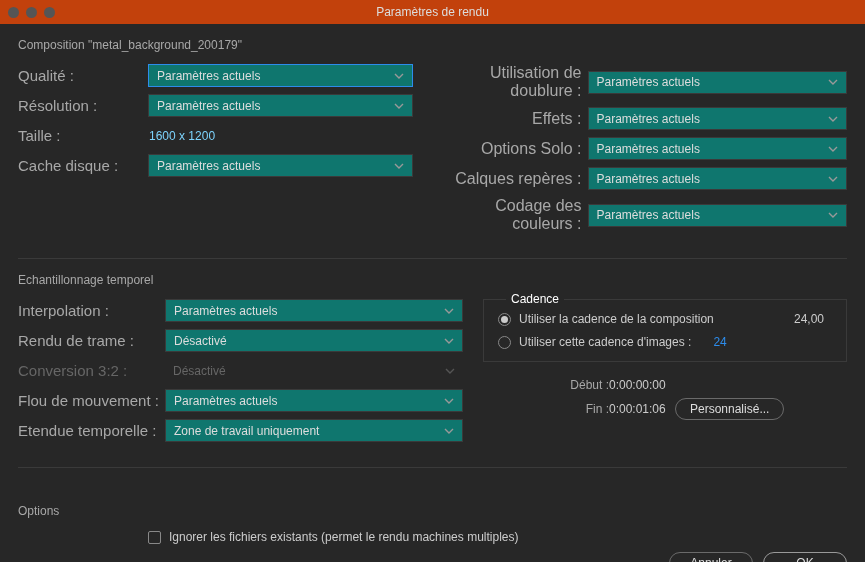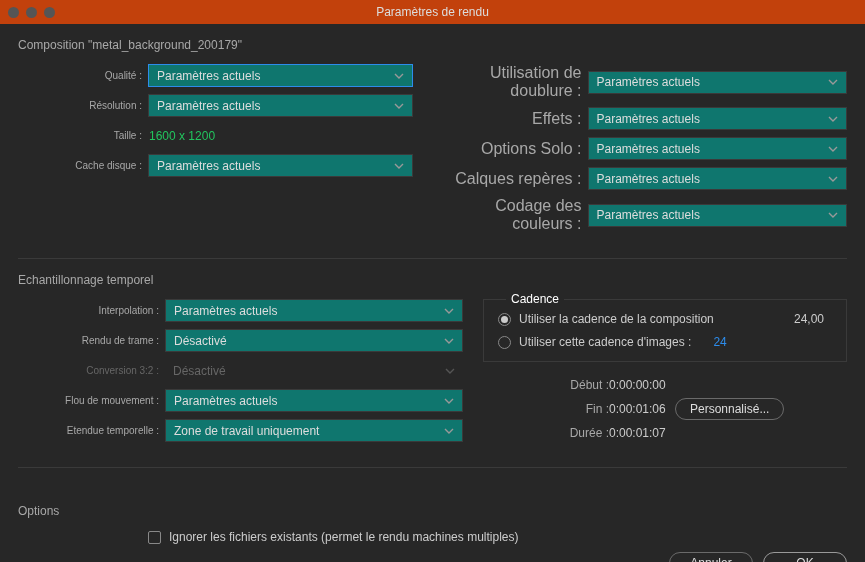--- a/index.html
+++ b/index.html
@@ -5,27 +5,27 @@
   * { box-sizing: border-box; margin: 0; padding: 0; font-family: -apple-system, 'Segoe UI', Arial, sans-serif; }
   body { background: #1e1e1e; width: 865px; height: 562px; overflow: hidden; color: #ccc; font-size: 12px; }
   .titlebar { background: #c2410c; height: 24px; display: flex; align-items: center; justify-content: center; color: #ddd; position: relative; }
   .traffic-lights { position: absolute; left: 8px; display: flex; gap: 7px; }
   .tl { width: 11px; height: 11px; border-radius: 50%; background: #555; }
   .content { background: #272727; padding: 14px 18px 12px 18px; height: calc(100% - 24px); display: flex; flex-direction: column; }
   .composition { color: #a8a8a8; margin-bottom: 12px; font-size: 12px; }
   .grid2 { display: flex; gap: 40px; }
   .col { flex: 1; }
   .row { display: flex; align-items: center; margin-bottom: 7px; min-height: 23px; }
-  .row-label { width: 130px; text-align: right; padding-right: 6px; color: #a8a8a8; font-size: 10px; }
+  .row-label { width: 130px; text-align: left; padding-right: 6px; color: #a8a8a8; font-size: 15px; }
   .row-label-wide { width: 135px; text-align: right; padding-right: 6px; color: #a8a8a8; font-size: 16px; }
   .select { flex: 1; background: #0f766e; border: 1px solid #3a3a3a; color: #ddd; height: 23px; padding: 0 8px; display: flex; align-items: center; justify-content: space-between; position: relative; cursor: pointer; font-size: 12px; }
   .select.highlight { border: 1px solid #2d8ceb; }
   .select .chev { color: #999; }
   .select.disabled { background: transparent; border: none; color: #666; cursor: default; }
-  .static-val { flex: 1; color: #22c55e; font-size: 12px; padding-left: 1px; }
+  .static-val { flex: 1; color: #7dd3fc; font-size: 12px; padding-left: 1px; }
   .hr { border: none; border-top: 1px solid #3a3a3a; margin: 18px 0 14px 0; }
   .section-title { color: #a8a8a8; margin-bottom: 12px; font-size: 12px; }
   .temporal-block { display: flex; gap: 20px; align-items: flex-start; }
   .temporal-left { width: 445px; }
   .temporal-right { flex: 1; }
   .fieldset { border: 1px solid #3a3a3a; padding: 12px 14px 12px 14px; position: relative; }
   .legend { position: absolute; top: -8px; left: 10px; background: #272727; padding: 0 5px; color: #ffffff; font-size: 12px; margin-left: 12px; }
   .radio-row { display: flex; align-items: center; margin-bottom: 9px; color: #ccc; gap: 8px; }
   .radio { width: 13px; height: 13px; border-radius: 50%; border: 1px solid #888; display: inline-flex; align-items: center; justify-content: center; }
   .radio.checked::after { content: ''; width: 7px; height: 7px; border-radius: 50%; background: #ccc; }
@@ -215,24 +215,20 @@
       <div class="timing">
         <div class="timing-row">
           <span class="timing-label">Début :</span>
           <span class="timing-val">0:00:00:00</span>
         </div>
         <div class="timing-row">
           <span class="timing-label">Fin :</span>
           <span class="timing-val">0:00:01:06</span>
           <span class="btn">Personnalisé...</span>
         </div>
-        <div class="timing-row">
-          <span class="timing-label">Durée :</span>
-          <span class="timing-val">0:00:01:07</span>
-        </div>
       </div>
     </div>
   </div>
 
   <hr class="hr">
 
   <div class="options">
     <div class="section-title">Options</div>
     <div class="checkbox-row">
       <span class="checkbox"></span>

